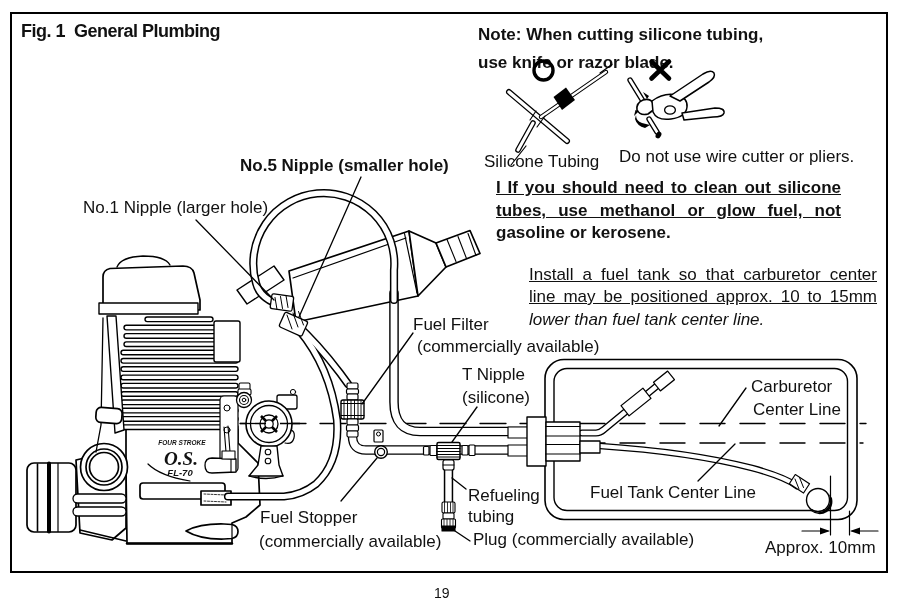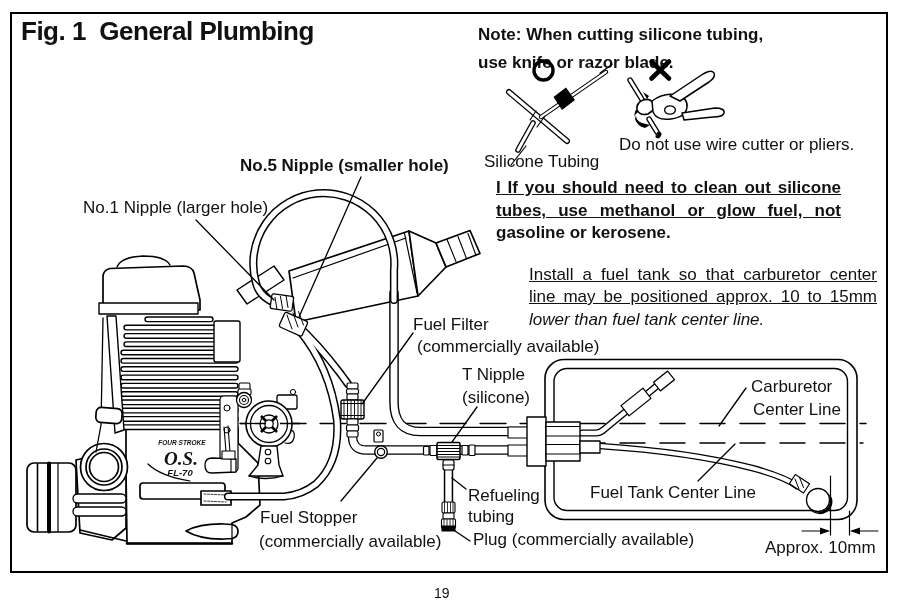--- a/index.html
+++ b/index.html
@@ -8,26 +8,26 @@
 .lbl{position:absolute;font-size:17px;line-height:17px;white-space:nowrap;will-change:transform;-webkit-font-smoothing:antialiased;}
 .b{font-weight:bold;}
 .jline{white-space:normal;text-align:justify;text-align-last:justify;text-decoration:underline;}
 #frame{position:absolute;left:10px;top:12px;width:874px;height:557px;border:2px solid #000;}
 svg{position:absolute;left:0;top:0;}
 </style>
 </head>
 <body>
 <div id="frame"></div>
 
-<div class="lbl b" style="left:21px;top:22.8px;font-size:26px;letter-spacing:-0.5px;">Fig. 1&nbsp; General Plumbing</div>
+<div class="lbl b" style="left:21px;top:22.8px;font-size:18px;letter-spacing:-0.5px;">Fig. 1&nbsp; General Plumbing</div>
 
 <div class="lbl b" style="left:478px;top:21px;line-height:28px;">Note: When cutting silicone tubing,<br>use knife or razor blade.</div>
 
 <div class="lbl" style="left:484px;top:152.5px;">Silicone Tubing</div>
-<div class="lbl" style="left:619px;top:136px;text-align:right;">Do not use wire cutter or pliers.</div>
+<div class="lbl" style="left:619px;top:148px;text-align:right;">Do not use wire cutter or pliers.</div>
 
 <div class="lbl b jline" style="left:496px;top:179.4px;width:345px;">I If you should need to clean out silicone</div>
 <div class="lbl b jline" style="left:496px;top:201.8px;width:345px;">tubes, use methanol or glow fuel, not</div>
 <div class="lbl b" style="left:496px;top:224.2px;">gasoline or kerosene.</div>
 
 <div class="lbl jline" style="left:529px;top:265.8px;width:348px;">Install a fuel tank so that carburetor center</div>
 <div class="lbl jline" style="left:529px;top:288.4px;width:348px;">line may be positioned approx. 10 to 15mm</div>
 <div class="lbl" style="left:529px;top:311px;font-style:italic;">lower than fuel tank center line.</div>
 
 <div class="lbl" style="left:240px;top:156.5px;font-weight:bold;">No.5 Nipple (smaller hole)</div>

